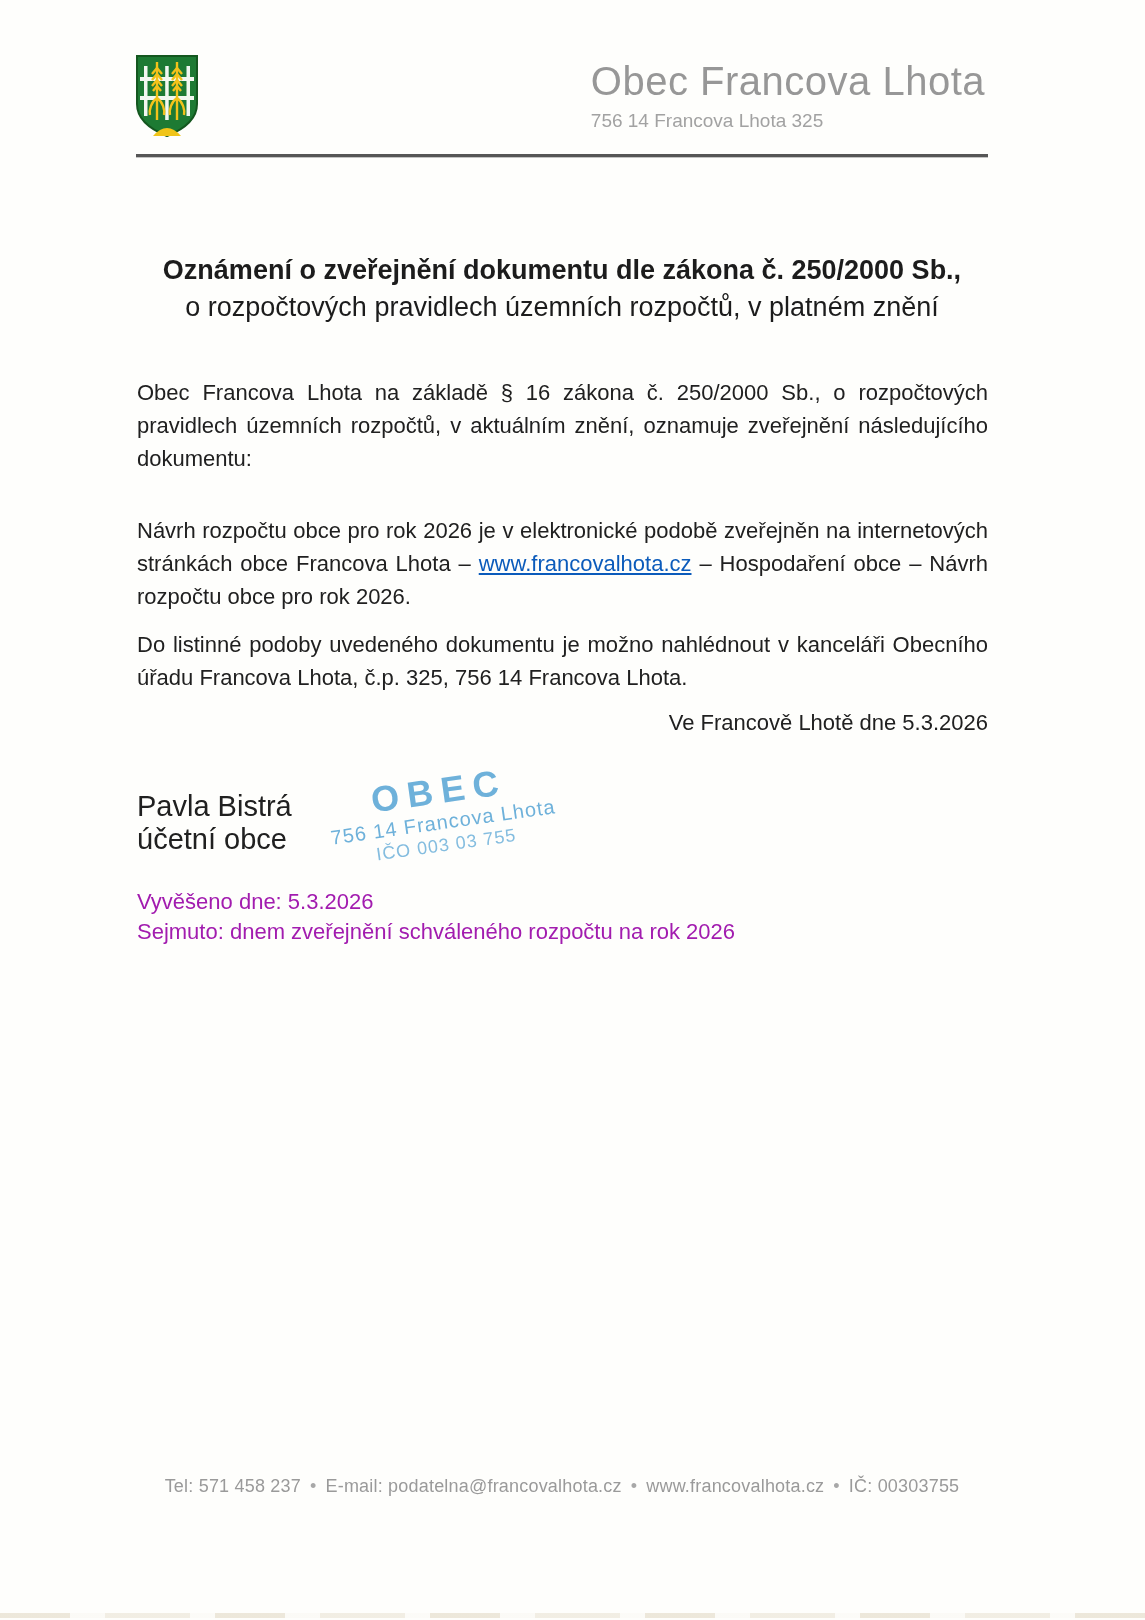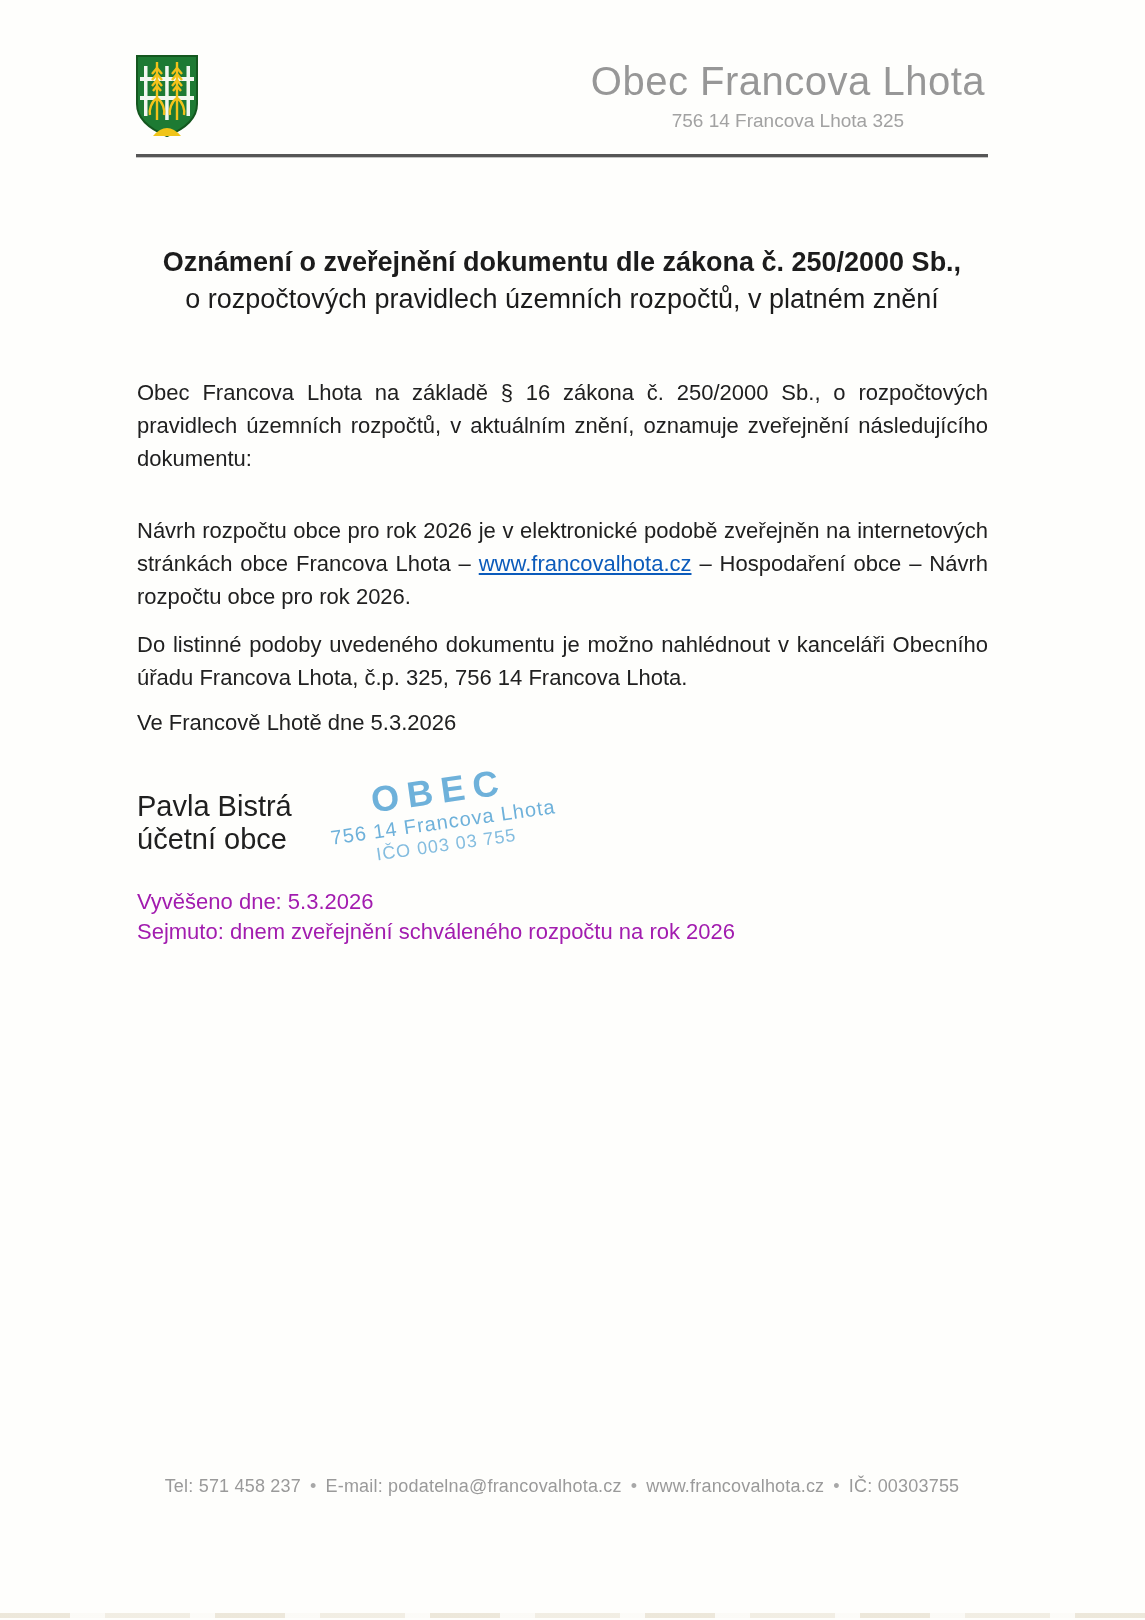--- a/index.html
+++ b/index.html
@@ -16,21 +16,21 @@
 
   
   .logo {
     position: absolute;
     left: 134px; top: 54px;
     width: 66px; height: 84px;
   }
   .head-text {
     position: absolute;
     top: 58px; right: 160px;
-    text-align: center;
+    text-align: left;
   }
   .org-name {
     font-size: 40px;
     font-weight: 400;
     color: #979797;
     letter-spacing: 0.5px;
     line-height: 46px;
   }
   .org-address {
     font-size: 19px;
@@ -41,21 +41,21 @@
     position: absolute;
     left: 136px; top: 154px;
     width: 852px; height: 3px;
     background: #565656;
     box-shadow: 0 1px 0 rgba(90,90,90,.35);
   }
 
   
   .doc-title {
     position: absolute;
-    left: 136px; top: 244px;
+    left: 136px; top: 252px;
     width: 852px;
     text-align: center;
     font-size: 27px;
     line-height: 37px;
     color: #1c1c1c;
   }
   .doc-title .t1 { font-weight: 700; display: block; }
   .doc-title .t2 { font-weight: 400; display: block; }
 
   
@@ -66,21 +66,21 @@
     font-size: 22px;
     line-height: 33px;
     text-align: justify;
     color: #202020;
     margin: 0;
   }
   .p1 { top: 376px; }
   .pquote { top: 458px; font-weight: 700; text-align: left; }
   .p2 { top: 514px; }
   .p3 { top: 628px; }
-  .pdate { top: 706px; text-align: left; }
+  .pdate { top: 706px; text-align: right; }
 
   .doc-link {
     color: #0b5bbb;
     text-decoration: underline;
     cursor: pointer;
   }
 
   
   .signature {
     position: absolute;

